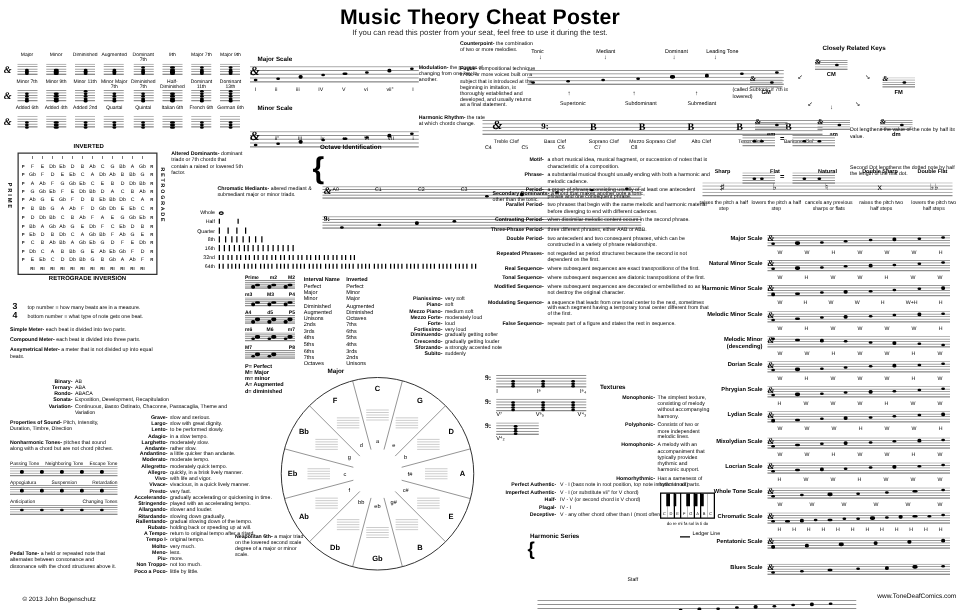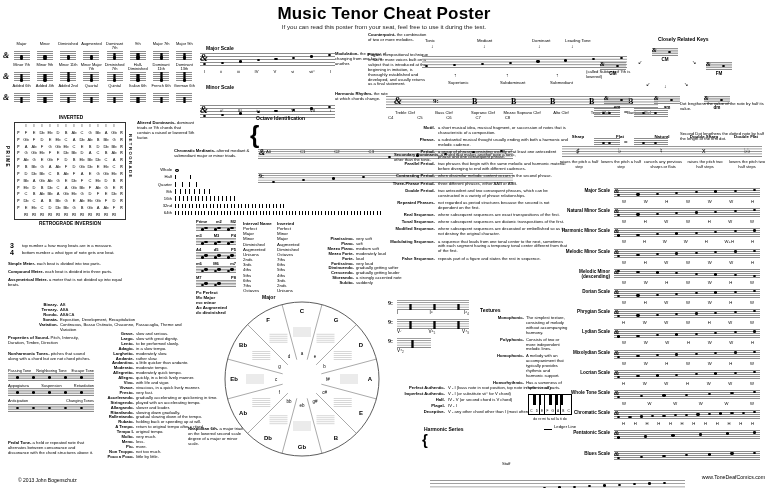--- a/index.html
+++ b/index.html
@@ -46,21 +46,21 @@
 .wk{flex:1;background:#fff;position:relative;display:flex;align-items:flex-end;justify-content:center;font-size:3.2px;line-height:3.4px}
 .bk{position:absolute;width:2.8px;height:10px;background:#000;top:1.2px}
 .ivlabels{display:flex;justify-content:space-between;font-size:4px;line-height:4.4px;font-weight:bold}
 .ivtrow{display:flex}
 .ivtc{width:34px;font-size:4.4px;line-height:5.15px}
 .arrow{font-size:5px;line-height:5px;position:absolute}
 </style>
 </head>
 <body>
 
-<div class="abs" id="hdrTitle" style="top:4px">Music Tenor Cheat Poster</div>
+<div class="abs" id="hdrTitle" style="top:4px">Music Theory Cheat Poster</div>
 <div class="abs" id="hdrSub" style="top:23px">If you can read this poster from your seat, feel free to use it during the test.</div>
 
 <div class="abs" id="chords" style="left:3px;top:42px;width:193px">
     <div class="chrow">
       <span class="chclef clefT">&amp;</span>
       <div class="chcell">
         <div class="chname">Major</div>
         <div class="staff chstaff">
           <i class="nt" style="left: 6.5px; top: 7.2px;"></i>
           <i class="nt" style="left: 6.5px; top: 5.4px;"></i>

